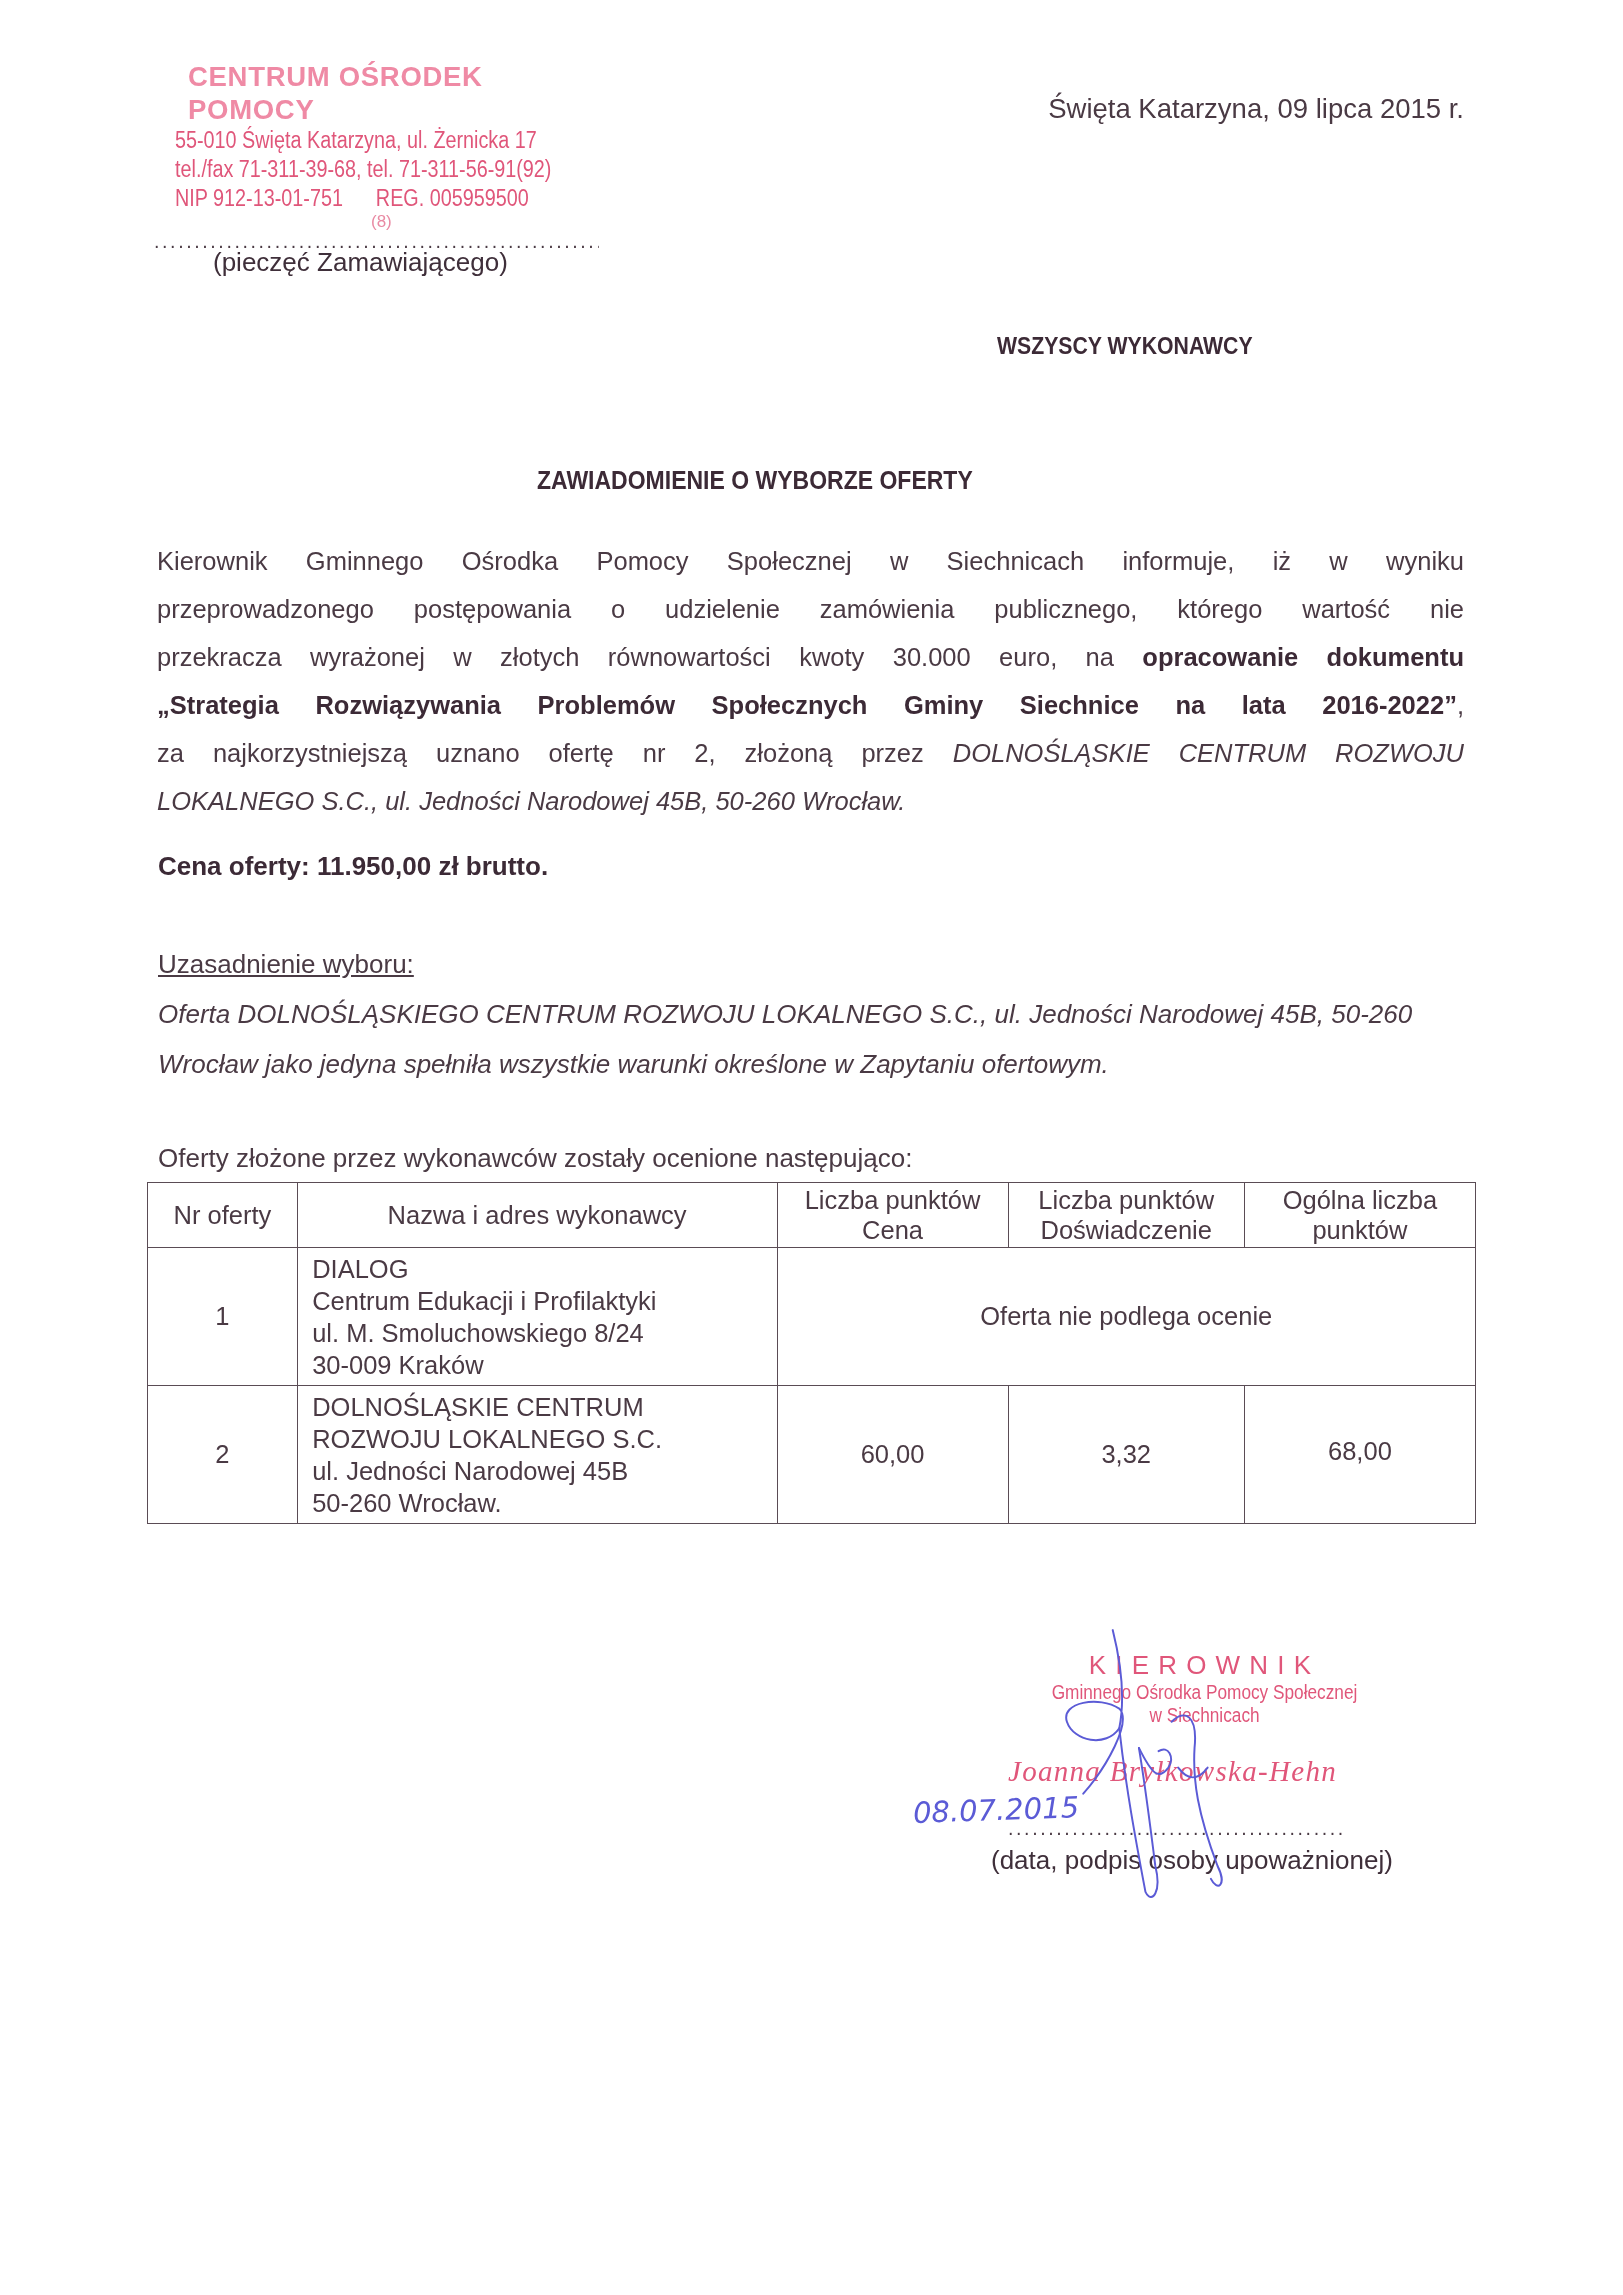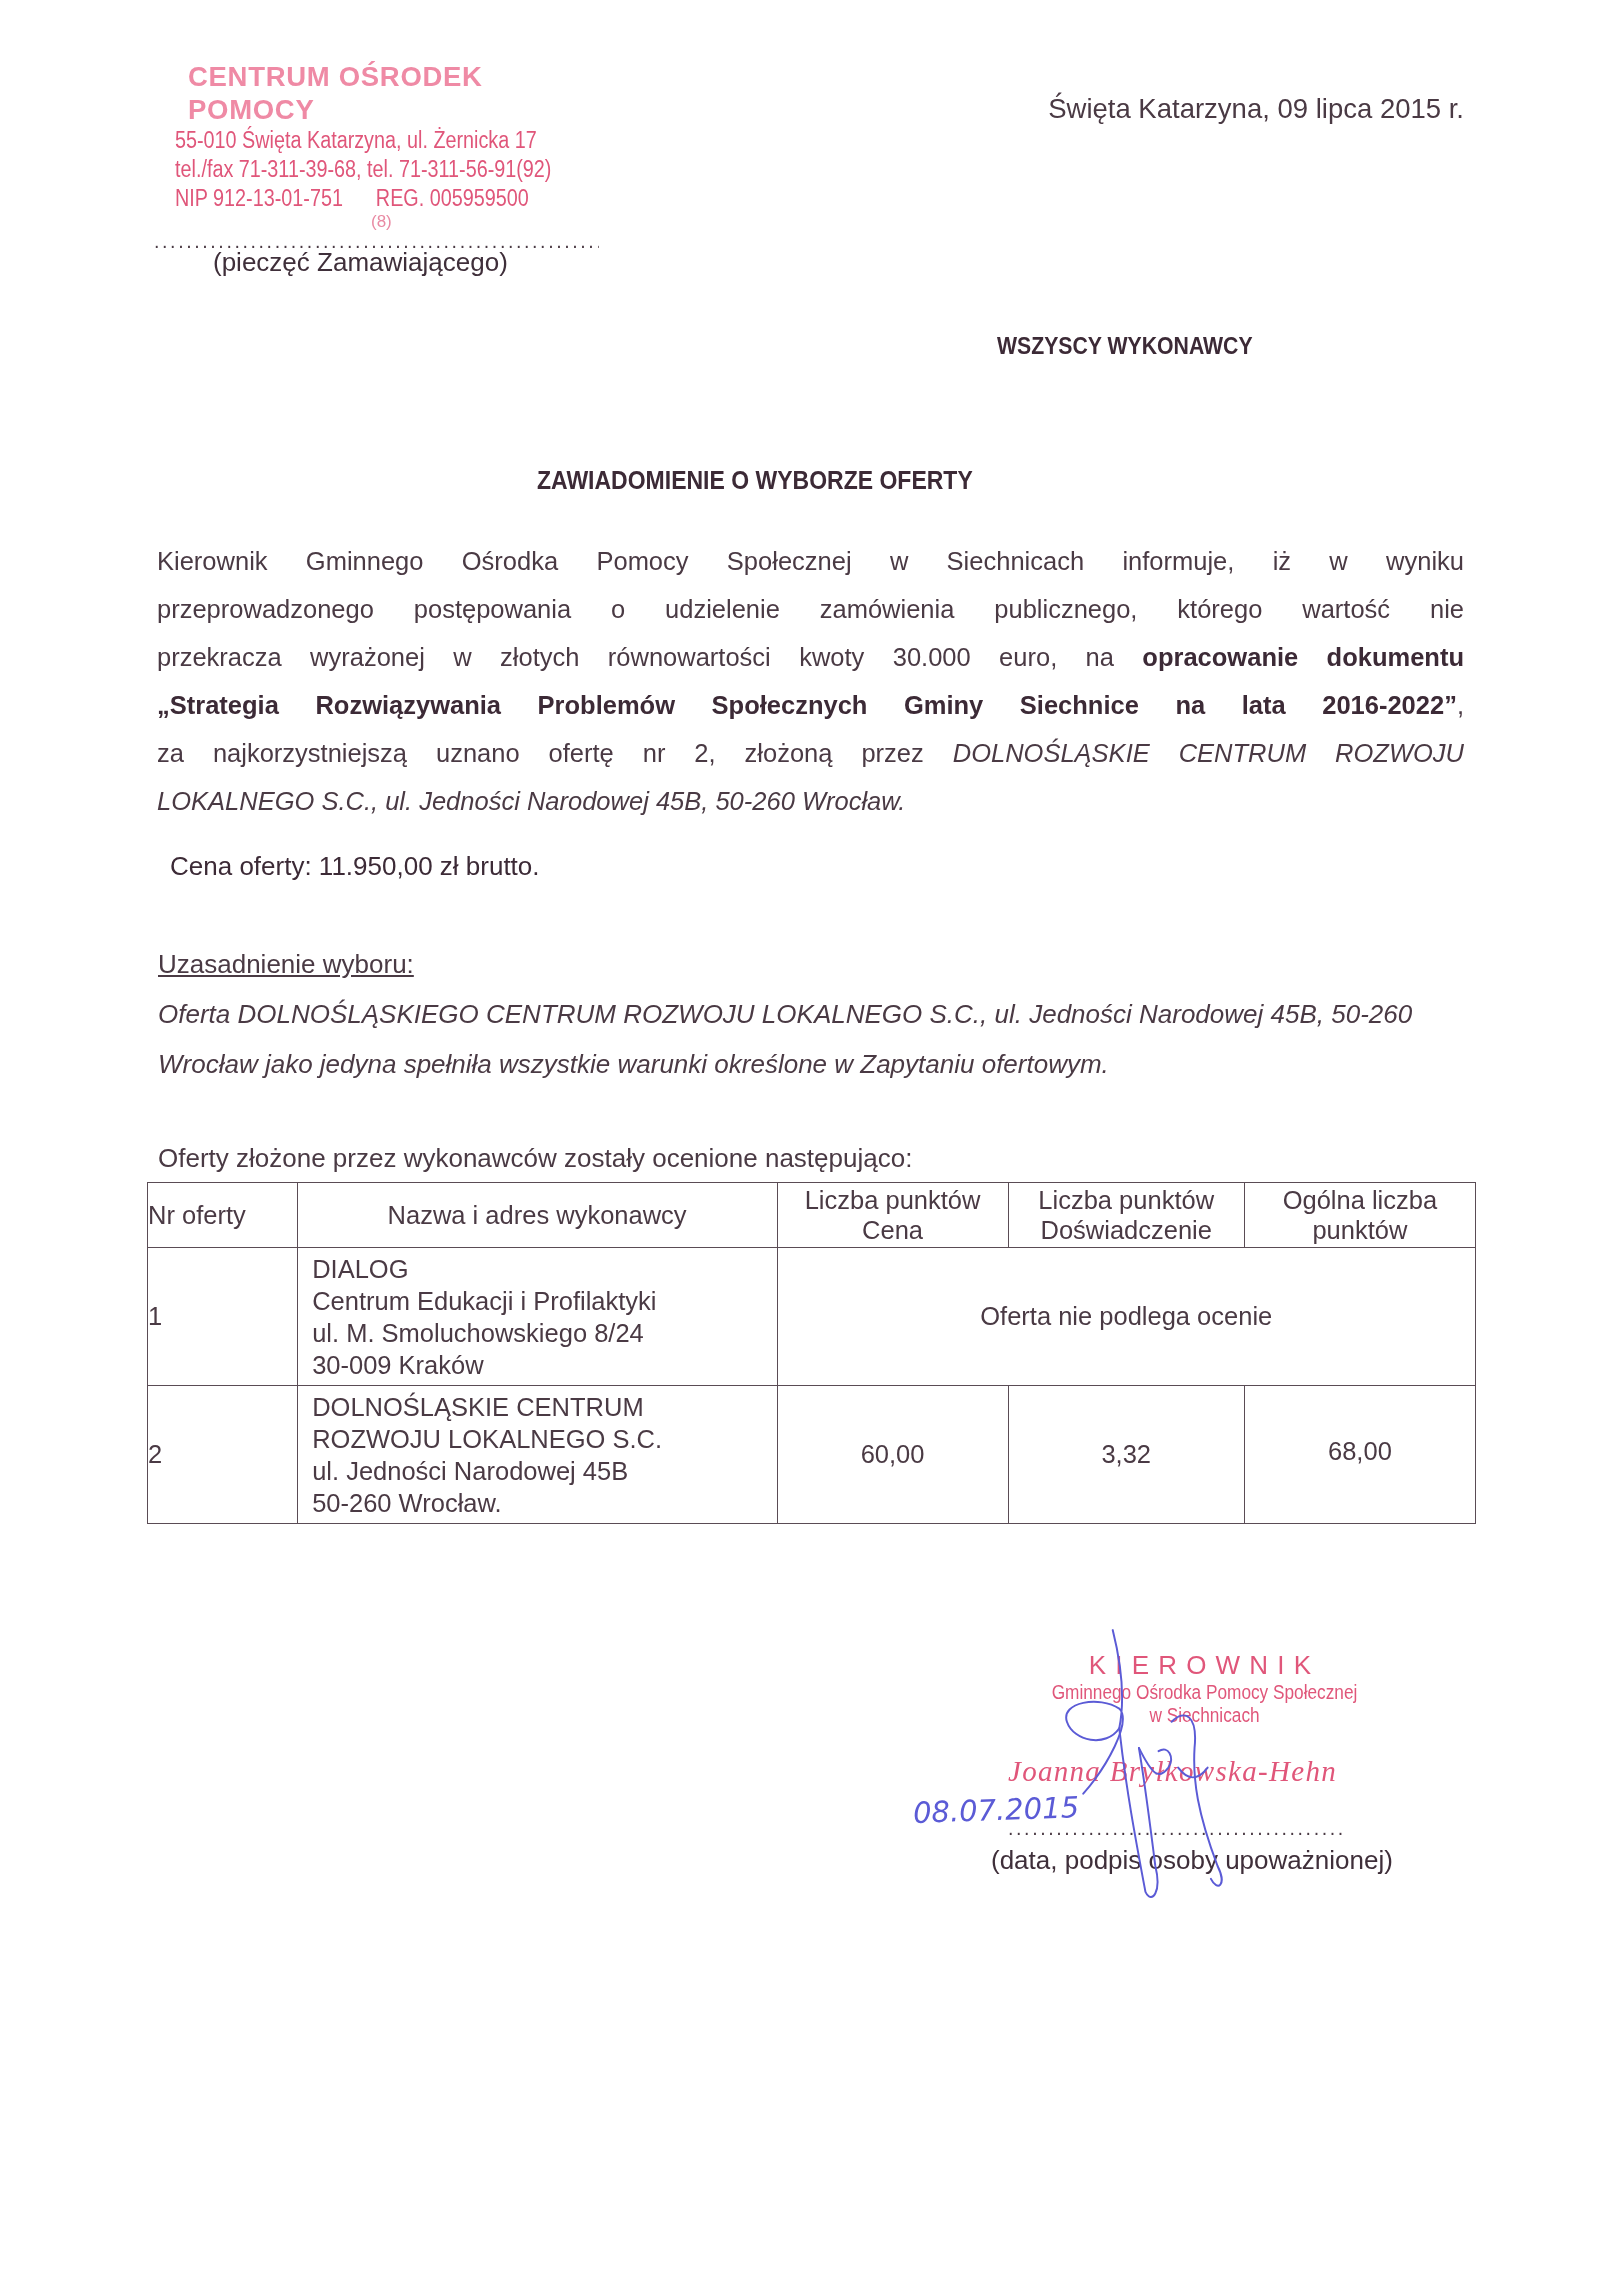--- a/index.html
+++ b/index.html
@@ -20,32 +20,32 @@
 
   #addressee { left:997px; top:333px; font-size:23.6px; font-weight:bold; color:#3c2a36; transform:scaleX(0.9); transform-origin:left; }
   #title { left:537px; top:466px; font-size:25px; font-weight:bold; color:#3c2a36; transform:scaleX(0.92); transform-origin:left; }
 
   #body { left:157px; top:537px; width:1307px; font-size:25.5px; line-height:48px; text-align:justify; color:#4a3a44; }
   #body .line { display:block; text-align:justify; text-align-last:justify; white-space:nowrap; }
   #body .line.last { text-align-last:left; }
   #body b { color:#3c2a36; }
   #body i { font-style:italic; }
 
-  #price { left:170px; top:851px; font-size:26px; font-weight:normal; color:#3c2a36; }
+  #price { left:158px; top:851px; font-size:26px; font-weight:bold; color:#3c2a36; }
 
   #just-label { left:158px; top:949px; font-size:26px; text-decoration:underline; color:#4a3a44; }
   #just-text { left:158px; top:989px; width:1309px; font-size:26px; line-height:50px; font-style:italic; color:#4a3a44; }
 
   #table-intro { left:158px; top:1143px; font-size:26px; color:#4a3a44; }
 
   
   #offers-table { left:147px; top:1182px; width:1329px; border-collapse:collapse; font-size:25.5px; color:#4a3a44; }
   #offers-table td, #offers-table th { border:1.3px solid #5a4c55; font-weight:normal; padding:0; }
   #offers-table th { height:64px; text-align:center; line-height:30px; }
-  #offers-table .c-nr { width:148px; text-align:left; }
+  #offers-table .c-nr { width:148px; text-align:center; }
   #offers-table .c-name { width:462px; }
   #offers-table .c-cena { width:229px; text-align:center; }
   #offers-table .c-dosw { width:234px; text-align:center; }
   #offers-table .c-total { width:229px; text-align:center; }
   #offers-table td.name-cell { padding:5.2px 0 3.9px 14.4px; line-height:32px; text-align:left; }
   #offers-table td.row1 { height:126px; }
   #offers-table td.row2 { height:126px; }
   #offers-table td.na { text-align:center; }
   #offers-table td.val { text-align:center; }
 

